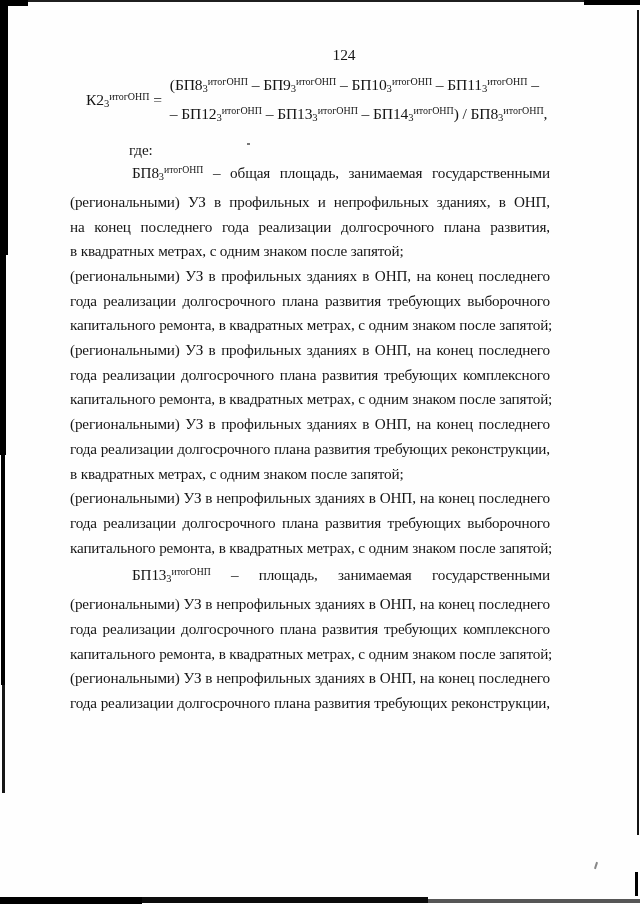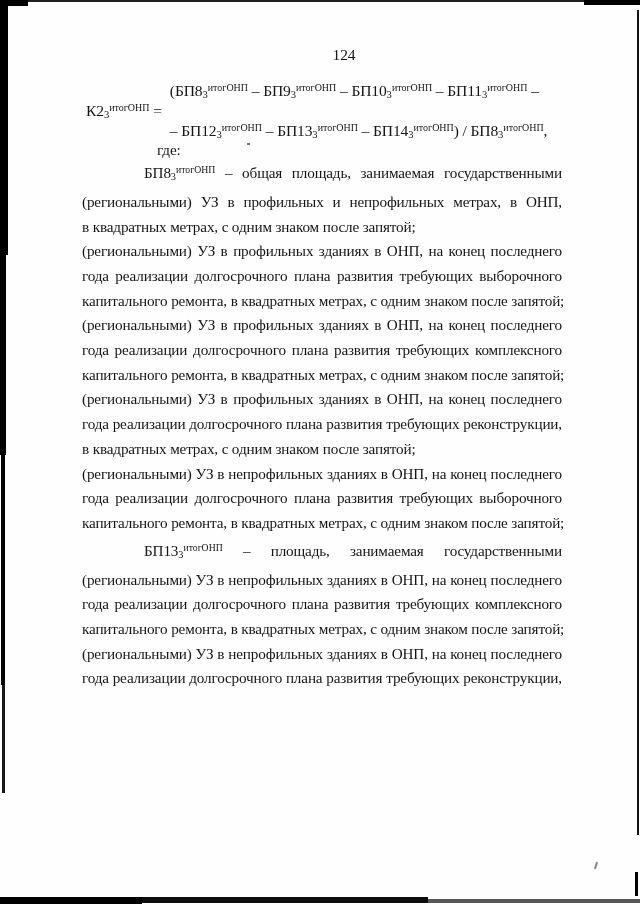--- a/index.html
+++ b/index.html
@@ -3,25 +3,25 @@
 <meta charset="utf-8">
 <style>
   html,body{margin:0;padding:0;background:#ffffff;}
   .page{
     position:relative;width:640px;height:905px;background:#fefefe;overflow:hidden;
     font-family:"Liberation Serif","DejaVu Serif",serif;
     color:#151515;font-size:15.2px;letter-spacing:-0.15px;
   }
   .page-number{position:absolute;top:46px;left:0;width:640px;text-align:center;transform:translateX(24px);font-size:15.5px;}
   .formula{position:absolute;top:71px;left:86px;display:flex;align-items:center;gap:8px;font-size:15.6px;}
-  .f-rhs .f-line{line-height:33px;white-space:nowrap;}
+  .f-rhs .f-line{line-height:22px;white-space:nowrap;}
   sub{font-size:68%;vertical-align:-0.22em;letter-spacing:0;}
   sup{font-size:64%;vertical-align:0.5em;letter-spacing:0;}
-  .where{position:absolute;top:138px;left:157px;line-height:24.7px;}
-  .defs{position:absolute;top:158px;left:82px;width:480px;}
+  .where{position:absolute;top:138px;left:129px;line-height:24.7px;}
+  .defs{position:absolute;top:158px;left:70px;width:480px;}
   .para{margin:0;}
   .line{line-height:24.7px;text-align:justify;}
   .line.just{text-align-last:justify;}
   .line.plain{text-align-last:left;white-space:nowrap;}
   .line.first{padding-left:62px;}
   
   .edge{position:absolute;background:#000;}
   .edge-top-1{top:0;left:0;width:640px;height:2px;opacity:.88;}
   .edge-top-corner{top:0;left:0;width:28px;height:6px;}
   .edge-top-right{top:0;left:584px;width:56px;height:5px;}
@@ -50,21 +50,22 @@
         <div class="f-line">(БП8<sub>3</sub><sup>итогОНП</sup> – БП9<sub>3</sub><sup>итогОНП</sup> – БП10<sub>3</sub><sup>итогОНП</sup> – БП11<sub>3</sub><sup>итогОНП</sup> –</div>
         <div class="f-line">– БП12<sub>3</sub><sup>итогОНП</sup> – БП13<sub>3</sub><sup>итогОНП</sup> – БП14<sub>3</sub><sup>итогОНП</sup>) / БП8<sub>3</sub><sup>итогОНП</sup>,</div>
       </div>
   </div>
 
   <div class="where">где:</div>
 
   <div class="defs">
       <div class="para">
         <div class="line just first">БП8<sub>3</sub><sup>итогОНП</sup> – общая площадь, занимаемая государственными</div>
-        <div class="line just">(региональными) УЗ в профильных и непрофильных метрах, в ОНП,</div>
+        <div class="line just">(региональными) УЗ в профильных и непрофильных зданиях, в ОНП,</div>
+        <div class="line just">на конец последнего года реализации долгосрочного плана развития,</div>
         <div class="line plain">в квадратных метрах, с одним знаком после запятой;</div>
       </div>
       <div class="para">
         <div class="line just">(региональными) УЗ в профильных зданиях в ОНП, на конец последнего</div>
         <div class="line just">года реализации долгосрочного плана развития требующих выборочного</div>
         <div class="line plain">капитального ремонта, в квадратных метрах, с одним знаком после запятой;</div>
       </div>
       <div class="para">
         <div class="line just">(региональными) УЗ в профильных зданиях в ОНП, на конец последнего</div>
         <div class="line just">года реализации долгосрочного плана развития требующих комплексного</div>

